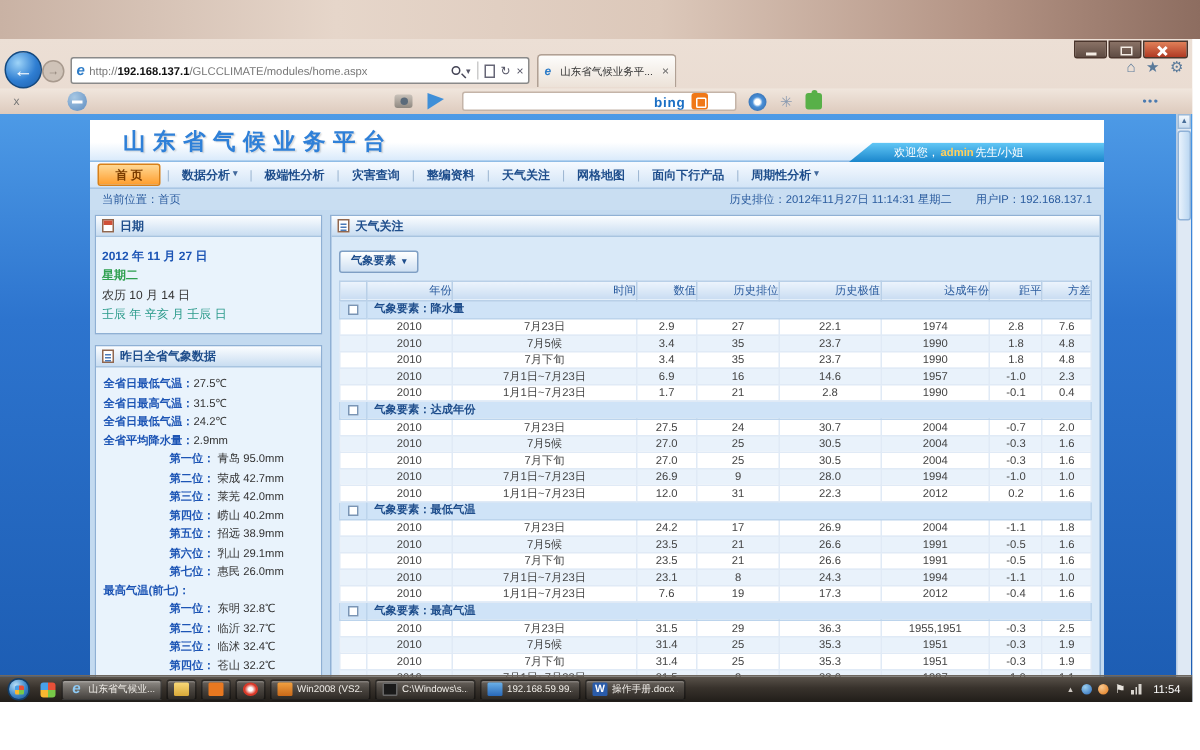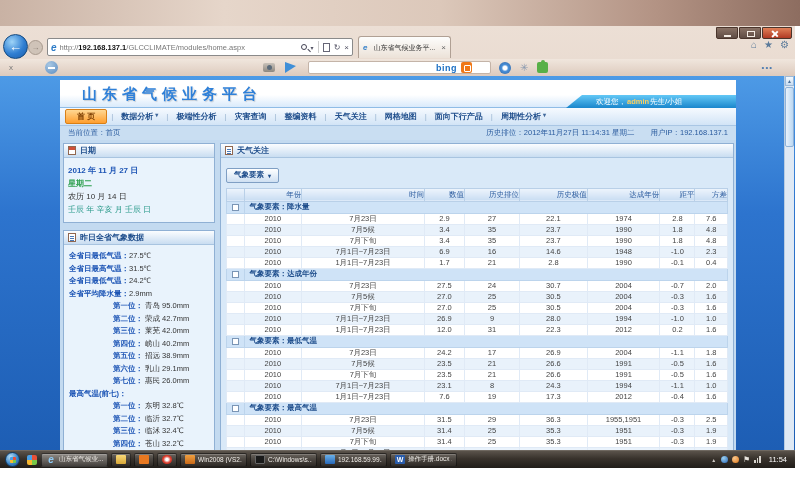--- a/index.html
+++ b/index.html
@@ -447,21 +447,21 @@
                           <td>1.8</td>
                           <td>4.8</td>
                         </tr>
                         <tr class="row-b">
                           <td></td>
                           <td>2010</td>
                           <td>7月1日~7月23日</td>
                           <td>6.9</td>
                           <td>16</td>
                           <td>14.6</td>
-                          <td>1948</td>
+                          <td>1957</td>
                           <td>-1.0</td>
                           <td>2.3</td>
                         </tr>
                         <tr class="row-a">
                           <td></td>
                           <td>2010</td>
                           <td>1月1日~7月23日</td>
                           <td>1.7</td>
                           <td>21</td>
                           <td>2.8</td>

